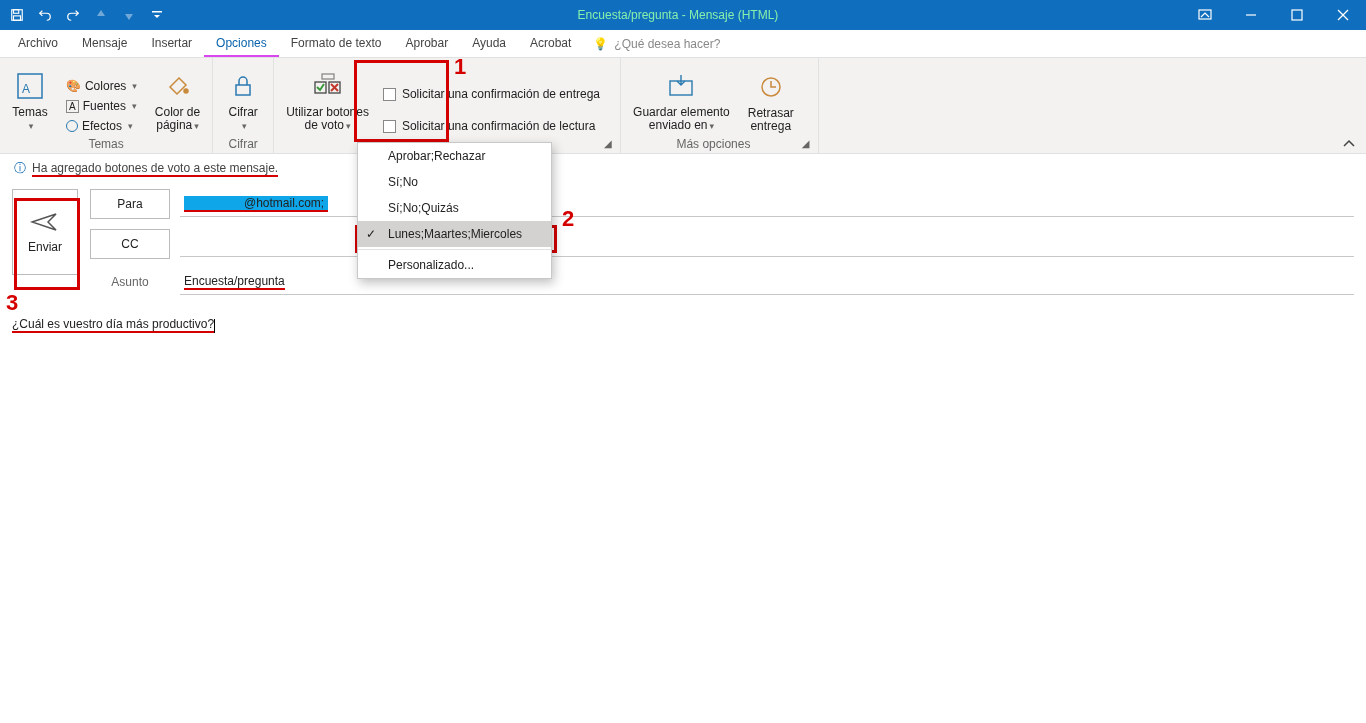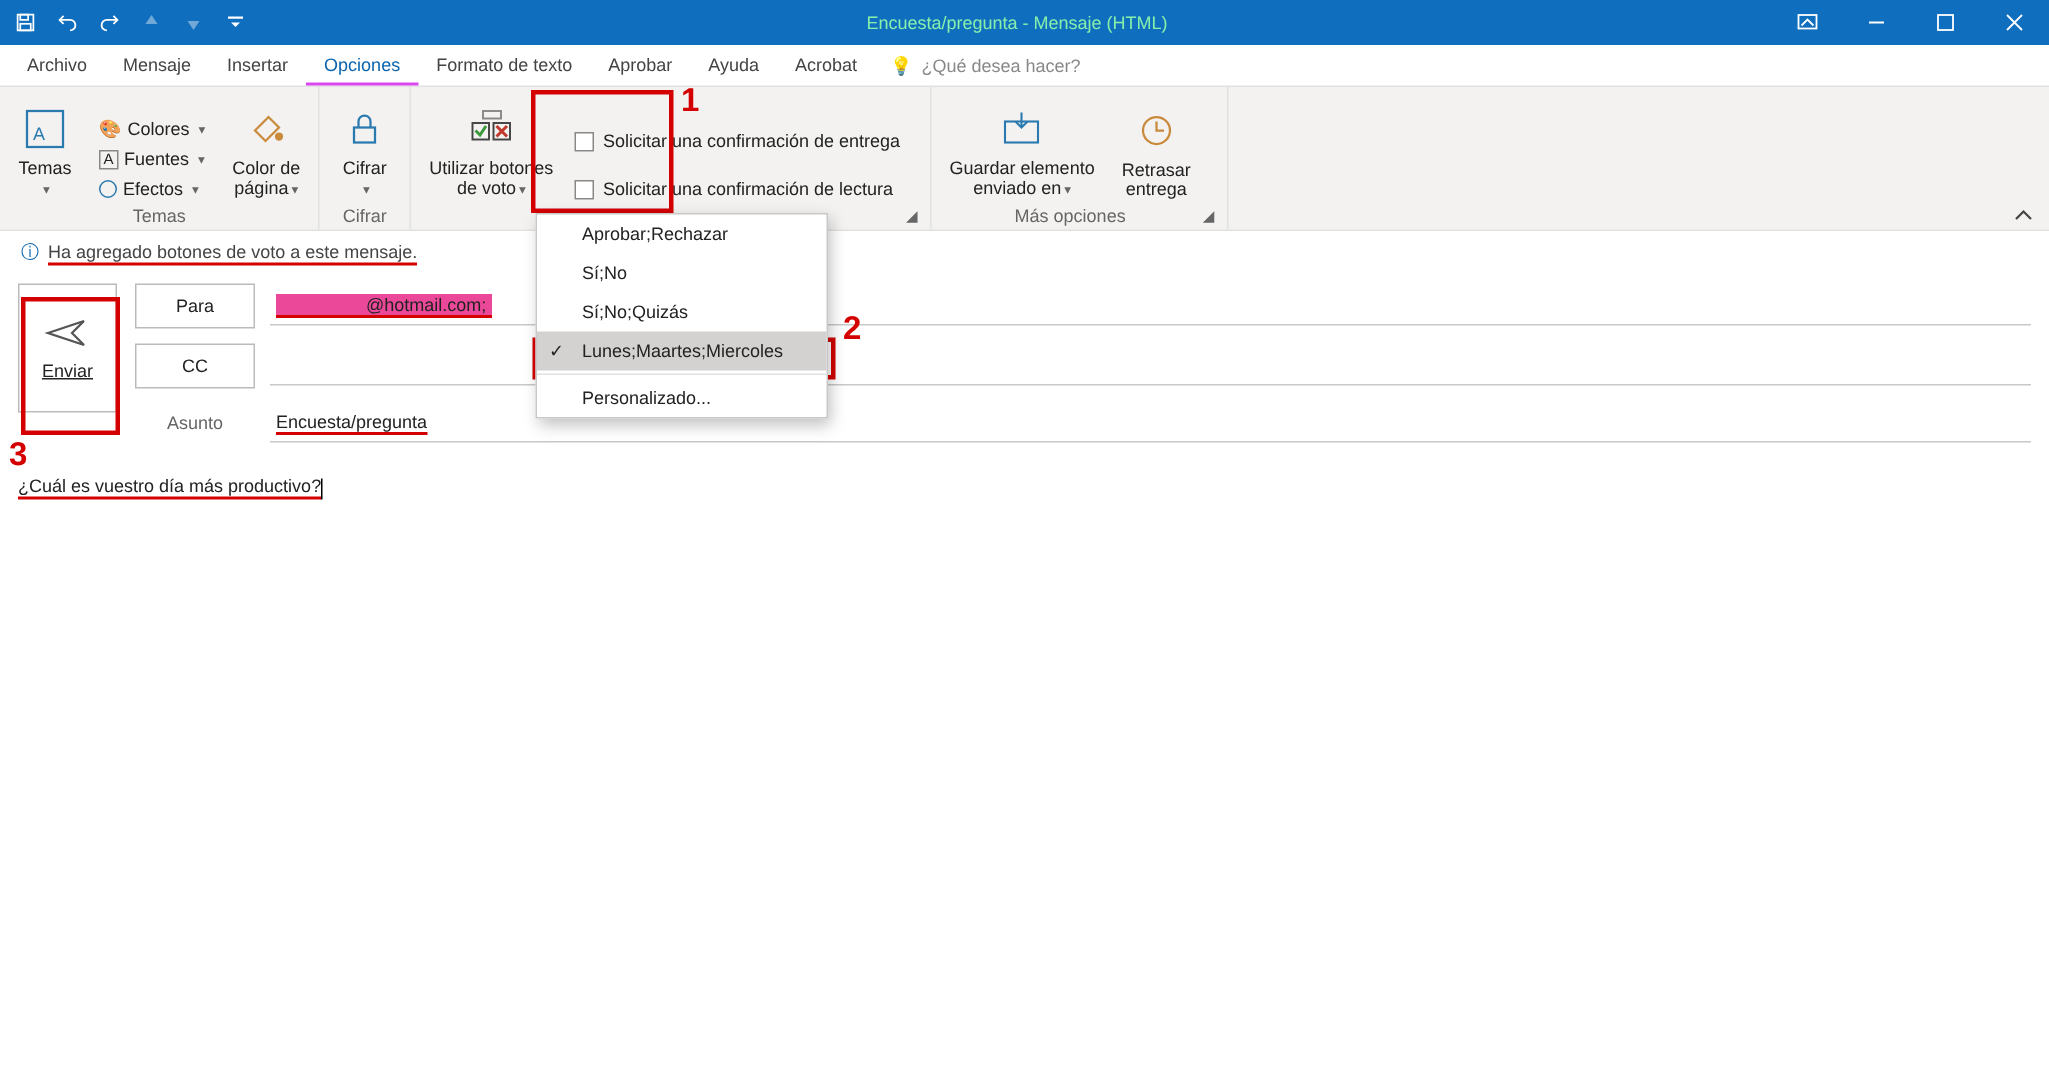--- a/index.html
+++ b/index.html
@@ -52,27 +52,27 @@
 
   
   .infobanner { display: flex; align-items: center; gap: 6px; padding: 6px 14px; color: #444; }
   .infobanner .icon { color: #0a64ad; }
 
   
   .compose { display: flex; padding: 6px 12px; gap: 12px; align-items: flex-start; }
   .sendcol { width: 66px; display: flex; flex-direction: column; align-items: stretch; gap: 8px; }
   .sendbtn { border: 1px solid #bbb; height: 86px; display: flex; flex-direction: column; align-items: center; justify-content: center; cursor: pointer; background: #fff; }
   .sendbtn .icon { font-size: 26px; color: #666; }
-  .sendbtn .txt { margin-top: 6px; text-decoration: underline; }
+  .sendbtn .txt { margin-top: 6px; }
   .hdrcol { flex: 1; display: flex; flex-direction: column; gap: 10px; }
   .hdrrow { display: flex; align-items: center; gap: 10px; }
   .hdrrow .addrbtn { width: 80px; height: 30px; border: 1px solid #bbb; display: flex; align-items: center; justify-content: center; cursor: pointer; background: #fff; }
   .hdrrow .field { flex: 1; border-bottom: 1px solid #c8c8c8; height: 26px; display: flex; align-items: center; padding: 0 4px; }
   .hdrrow .lbl { width: 80px; text-align: center; color: #666; }
-  .recipient { background: #ec4899; padding: 0 4px; }
+  .recipient { background: #0ea5e9; padding: 0 4px; }
 
   .bodyarea { padding: 16px 12px; }
   .bodytext { display: inline; }
   .cursor { display: inline-block; width: 1px; height: 14px; background: #000; vertical-align: text-bottom; position: relative; top: 2px; }
 
   
   svg { display: block; }
 </style>
 </head>
 <body>

